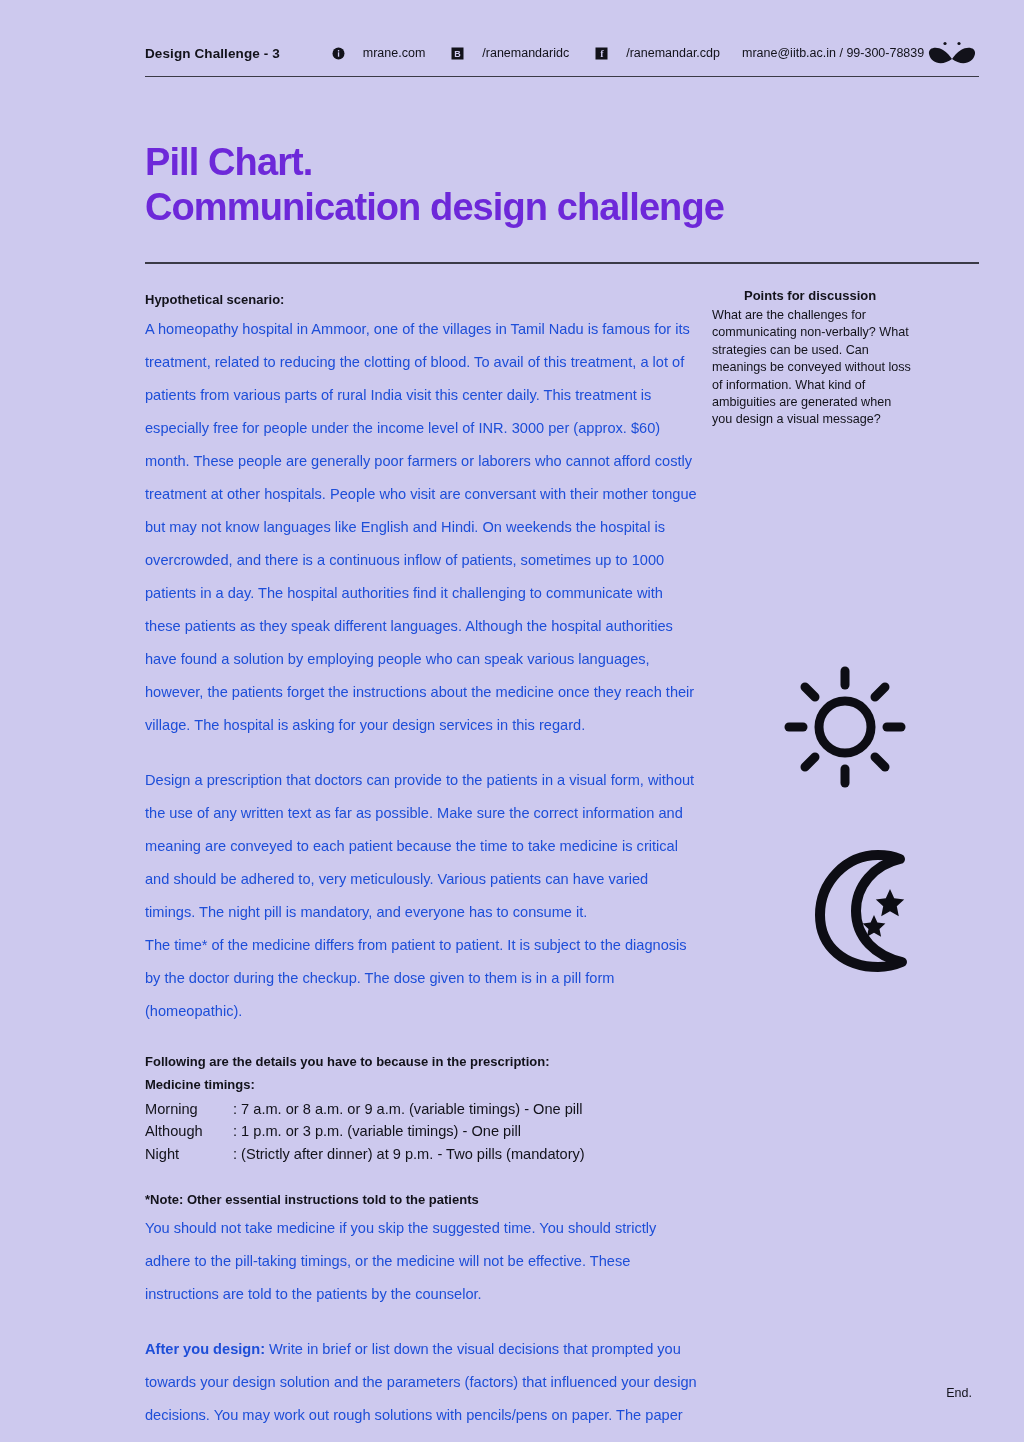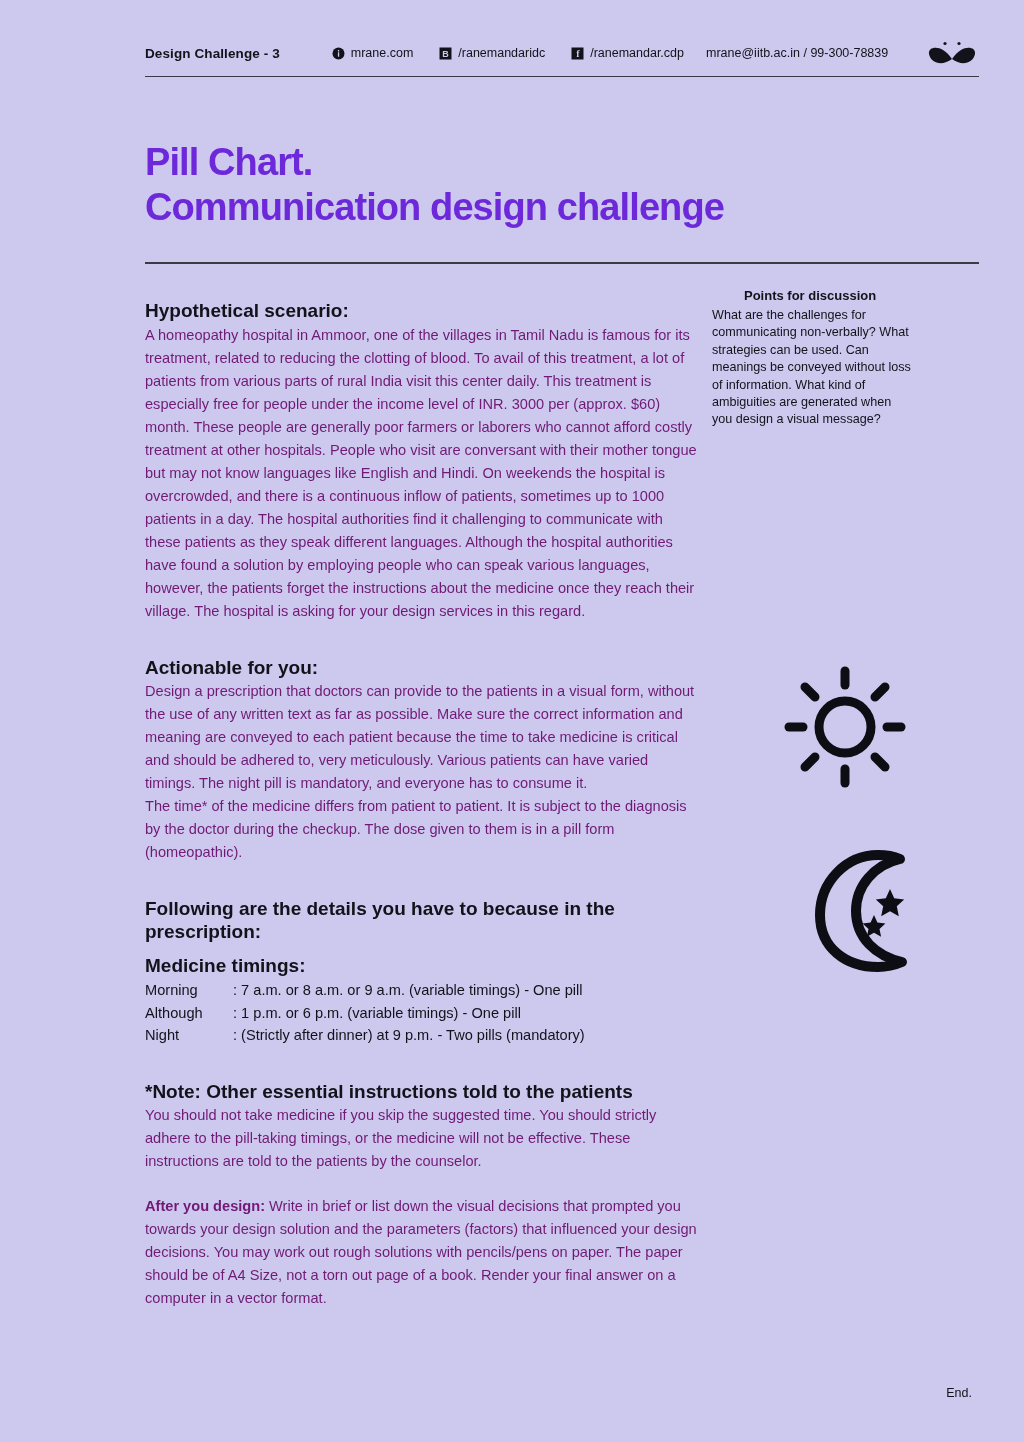--- a/index.html
+++ b/index.html
@@ -40,21 +40,21 @@
   }
   .header-links {
     display: flex;
     align-items: center;
     margin-left: 52px;
     gap: 26px;
   }
   .hlink {
     display: flex;
     align-items: center;
-    gap: 6px;
+    gap: 18px;
     font-size: 12.5px;
     white-space: nowrap;
   }
   .hicon {
     display: inline-flex;
     align-items: center;
     justify-content: center;
     width: 13px;
     height: 13px;
     line-height: 1;
@@ -99,29 +99,29 @@
 
   
   .body-col {
     position: absolute;
     left: 145px;
     top: 288px;
     width: 552px;
   }
   .lead {
     font-weight: bold;
-    font-size: 19px;
+    font-size: 13px;
     line-height: 22.6px;
-    margin: 12px 0 1px 0;
+    margin: 1px 0 1px 0;
   }
   .para {
     font-size: 14.6px;
-    line-height: 23px;
+    line-height: 33px;
     margin: 0;
-    color: #701a75;
+    color: #1d4ed8;
   }
   .gap { height: 22px; }
 
   .timings {
     font-size: 14.6px;
     line-height: 22.6px;
   }
   .timing-row {
     display: flex;
   }
@@ -233,37 +233,36 @@
     <div class="title-line">Communication design challenge</div>
   </div>
   <div class="title-rule"></div>
 
   <div class="body-col">
     <div class="lead">Hypothetical scenario:</div>
     <p class="para">A homeopathy hospital in Ammoor, one of the villages in Tamil Nadu is famous for its treatment, related to reducing the clotting of blood. To avail of this treatment, a lot of patients from various parts of rural India visit this center daily. This treatment is especially free for people under the income level of INR. 3000 per (approx. $60) month. These people are generally poor farmers or laborers who cannot afford costly treatment at other hospitals. People who visit are conversant with their mother tongue but may not know languages like English and Hindi. On weekends the hospital is overcrowded, and there is a continuous inflow of patients, sometimes up to 1000 patients in a day. The hospital authorities find it challenging to communicate with these patients as they speak different languages. Although the hospital authorities have found a solution by employing people who can speak various languages, however, the patients forget the instructions about the medicine once they reach their village. The hospital is asking for your design services in this regard.</p>
 
     <div class="gap"></div>
 
-    <div class="lead">Actionable for you:</div>
     <p class="para">Design a prescription that doctors can provide to the patients in a visual form, without the use of any written text as far as possible. Make sure the correct information and meaning are conveyed to each patient because the time to take medicine is critical and should be adhered to, very meticulously. Various patients can have varied timings. The night pill is mandatory, and everyone has to consume it.</p>
     <p class="para">The time* of the medicine differs from patient to patient. It is subject to the diagnosis by the doctor during the checkup. The dose given to them is in a pill form (homeopathic).</p>
 
     <div class="gap"></div>
 
     <div class="lead">Following are the details you have to because in the prescription:</div>
     <div class="lead">Medicine timings:</div>
 
     <div class="timings">
       <div class="timing-row">
         <span class="timing-label">Morning</span>
         <span class="timing-val">: 7 a.m. or 8 a.m. or 9 a.m. (variable timings) - One pill</span>
       </div>
       <div class="timing-row">
         <span class="timing-label">Although</span>
-        <span class="timing-val">: 1 p.m. or 6 p.m. (variable timings) - One pill</span>
+        <span class="timing-val">: 1 p.m. or 3 p.m. (variable timings) - One pill</span>
       </div>
       <div class="timing-row">
         <span class="timing-label">Night</span>
         <span class="timing-val">: (Strictly after dinner) at 9 p.m. - Two pills (mandatory)</span>
       </div>
     </div>
 
     <div class="gap"></div>
 
     <div class="lead">*Note: Other essential instructions told to the patients</div>

